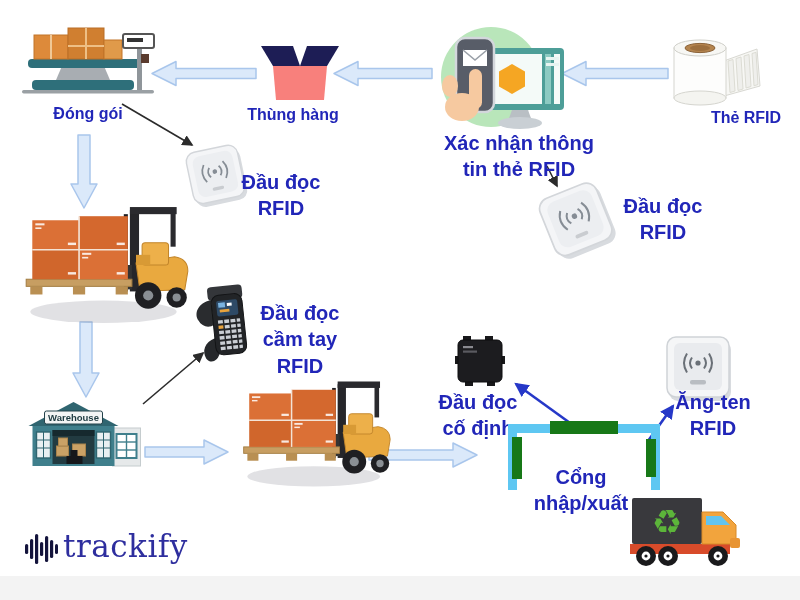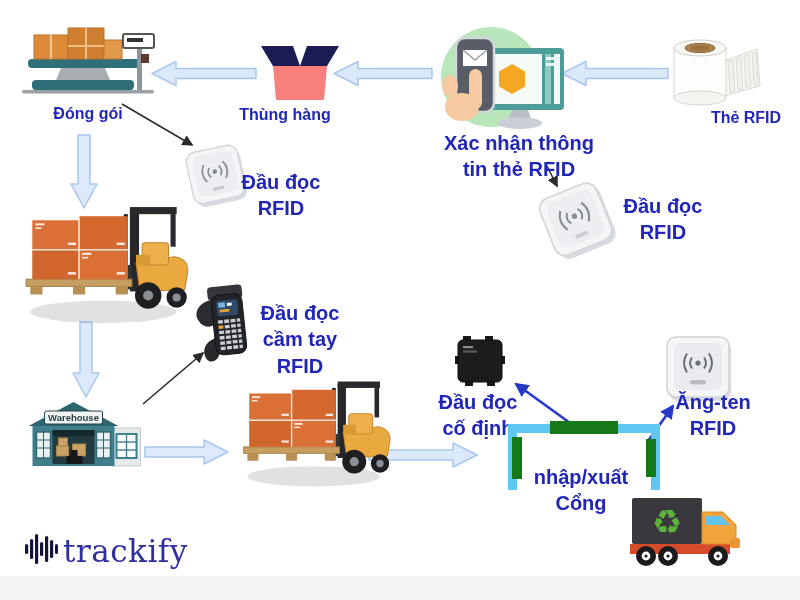--- a/index.html
+++ b/index.html
@@ -20,21 +20,21 @@
   }
   .abs{position:absolute;}
   .lbl{
     position:absolute;color:var(--label-text);font-weight:bold;
     font-size:20px;line-height:1.32;text-align:center;
     font-family:"Liberation Sans",sans-serif;
   }
   .lbl .ln{display:block;}
   svg{display:block;}
   .flow-arrow polygon{fill:var(--arrow-fill);stroke:var(--arrow-border);stroke-width:1.5;stroke-linejoin:round;}
-  .logo{position:absolute;left:24px;top:531px;display:flex;align-items:flex-end;gap:5px;}
+  .logo{position:absolute;left:24px;top:531px;display:flex;align-items:flex-start;gap:5px;}
   .logo-text{
     font-family:"DejaVu Serif",serif;font-size:31px;font-weight:500;
     color:var(--logo-text);letter-spacing:0.5px;line-height:1;
   }
   .rot-n12{transform:rotate(-12deg);}
   .rot-n22{transform:rotate(-22deg);}
   .rot-n6{transform:rotate(-6deg);}
 </style>
 </head>
 <body>
@@ -95,21 +95,21 @@
     <rect x="103" y="8" width="31" height="14" rx="2" fill="#ffffff" stroke="#555" stroke-width="2"></rect>
     <rect x="107" y="12" width="16" height="4" fill="#333"></rect>
   </svg>
   <div class="lbl" style="left:28px;top:103px;width:120px;font-size:16px">Đóng gói</div>
 
   <svg class="abs" style="left:260px;top:42px" width="80" height="62" viewBox="0 0 80 62">
     <polygon points="13,24 67,24 64,58 16,58" fill="#f8807c"></polygon>
     <polygon points="13,24 1,4 33,4 40,24" fill="#1d1d55"></polygon>
     <polygon points="40,24 47,4 79,4 67,24" fill="#1d1d55"></polygon>
   </svg>
-  <div class="lbl" style="left:229px;top:104px;width:112px;font-size:16px">Thùng hàng</div>
+  <div class="lbl" style="left:237px;top:104px;width:112px;font-size:16px">Thùng hàng</div>
 
   <svg class="abs" style="left:436px;top:24px" width="136" height="108" viewBox="0 0 136 108">
     <circle cx="55" cy="53" r="50" fill="#b9e6ba"></circle>
     <rect x="40" y="24" width="88" height="62" rx="4" fill="#4d9e98"></rect>
     <rect x="46" y="30" width="60" height="50" fill="#f4faf8"></rect>
     <rect x="109" y="30" width="6" height="50" fill="#8ccac2"></rect>
     <rect x="118" y="30" width="6" height="50" fill="#f4faf8"></rect>
     <rect x="110" y="33" width="13" height="3" fill="#e7f4f1"></rect>
     <rect x="110" y="39" width="13" height="3" fill="#e7f4f1"></rect>
     <polygon points="76,40 89,47.5 89,62.5 76,70 63,62.5 63,47.5" fill="#f5a623"></polygon>
@@ -349,22 +349,22 @@
 
   <svg class="abs" style="left:508px;top:420px" width="152" height="72" viewBox="0 0 152 72">
     <rect x="0" y="4" width="152" height="9" fill="#5ec7f2"></rect>
     <rect x="0" y="4" width="9" height="66" fill="#5ec7f2"></rect>
     <rect x="143" y="4" width="9" height="66" fill="#5ec7f2"></rect>
     <rect x="42" y="1" width="68" height="13" fill="#177817"></rect>
     <rect x="4" y="17" width="10" height="42" fill="#177817"></rect>
     <rect x="138" y="19" width="10" height="38" fill="#177817"></rect>
   </svg>
   <div class="lbl" style="left:527px;top:464px;width:108px">
+    <span class="ln">Cổng</span>
     <span class="ln">nhập/xuất</span>
-    <span class="ln">Cổng</span>
   </div>
 
   <svg class="abs" style="left:665px;top:335px" width="68" height="68" viewBox="0 0 68 68">
     <rect x="4" y="6" width="62" height="60" rx="9" fill="#d8dbdf"></rect>
     <rect x="2" y="2" width="62" height="60" rx="9" fill="#f5f6f7" stroke="#cfd3d7" stroke-width="1.5"></rect>
     <rect x="9" y="8" width="48" height="47" rx="6" fill="#e9ebee"></rect>
     <circle cx="33" cy="28" r="2.6" fill="#6a7077"></circle>
     <path d="M27,22.5 Q23,28 27,33.5" fill="none" stroke="#6a7077" stroke-width="2"></path>
     <path d="M22,18.5 Q16,28 22,37.5" fill="none" stroke="#6a7077" stroke-width="2"></path>
     <path d="M39,22.5 Q43,28 39,33.5" fill="none" stroke="#6a7077" stroke-width="2"></path>

